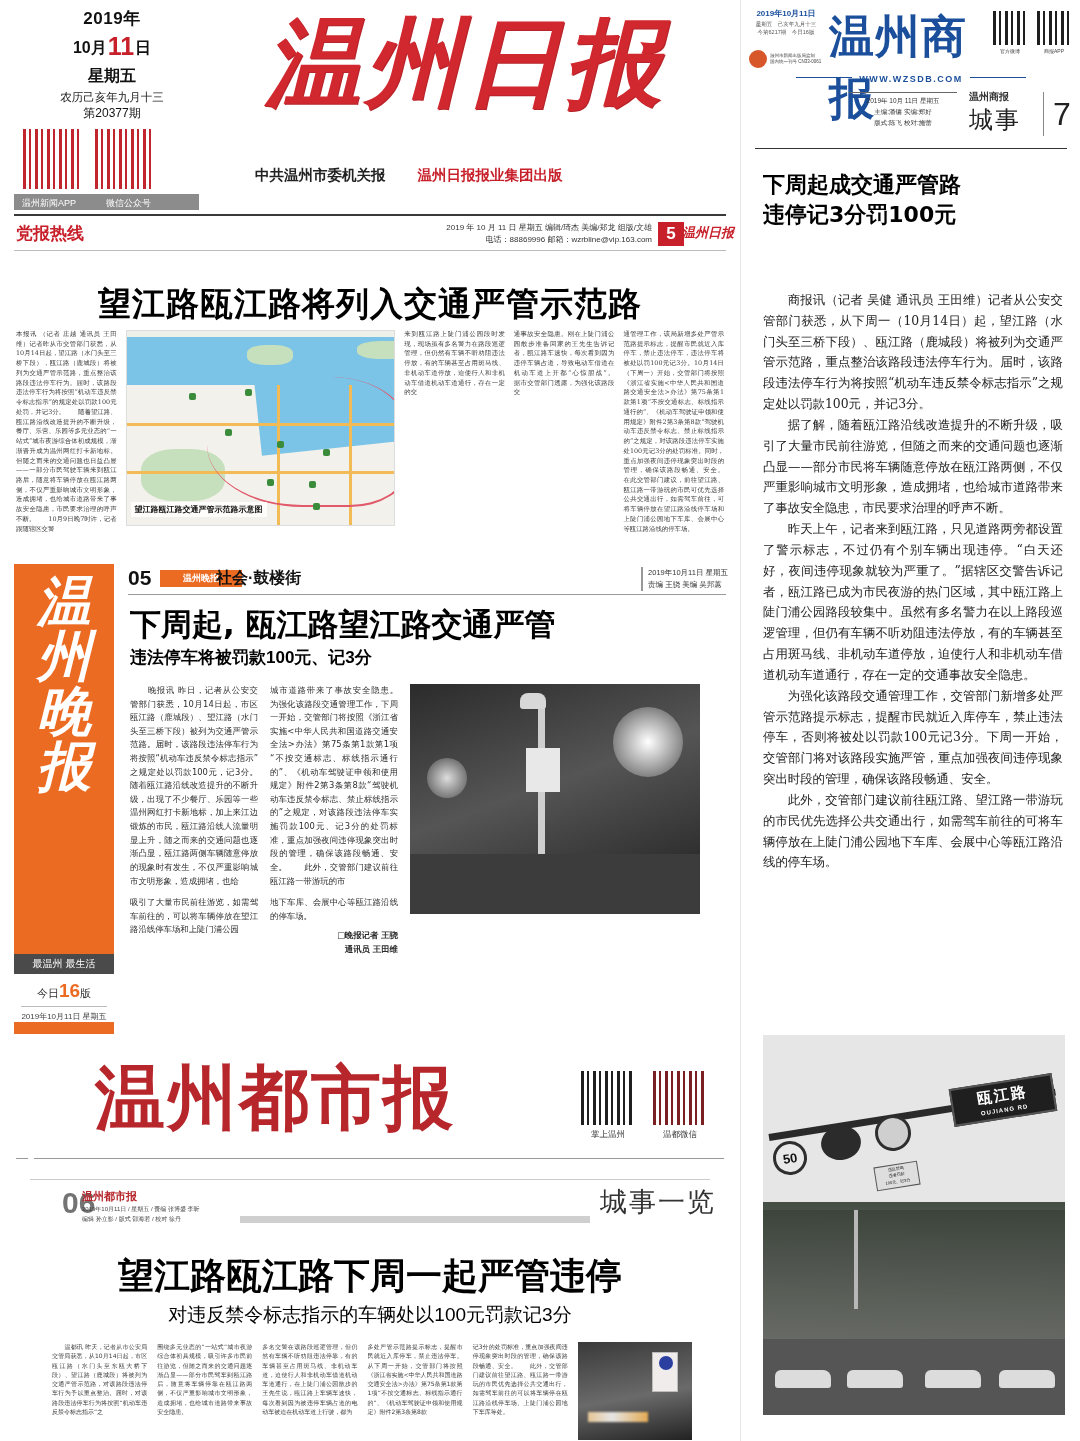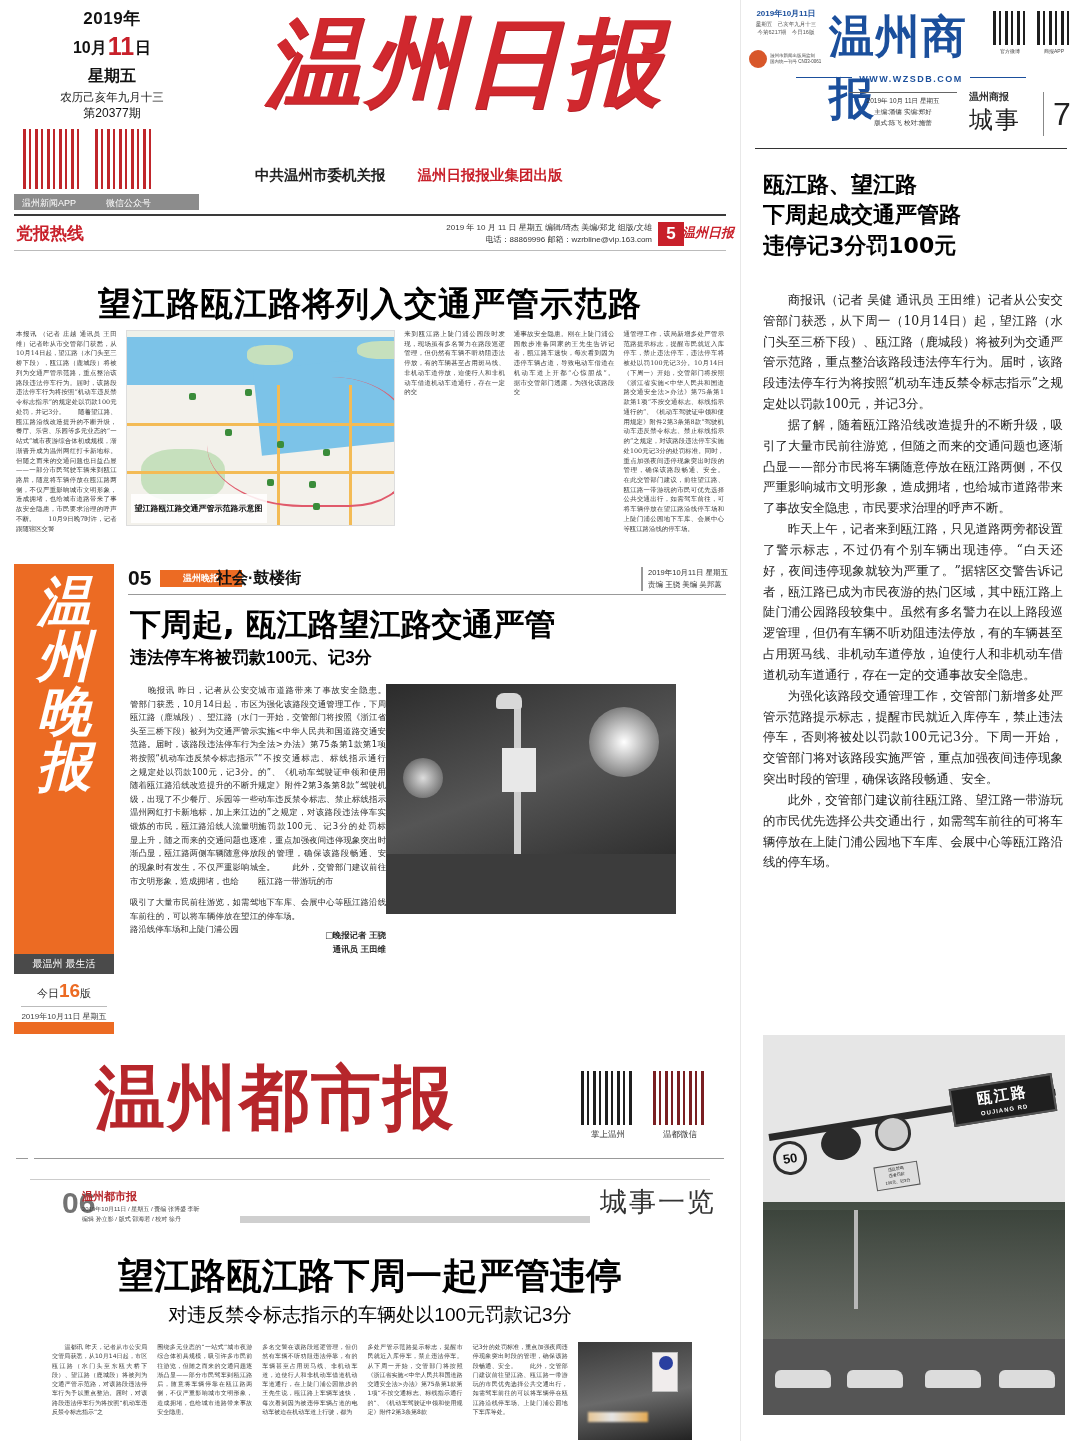--- a/index.html
+++ b/index.html
@@ -75,22 +75,22 @@
   .map-water2{ position:absolute; left:130px; top:30px; width:170px; height:86px; background:#7cc3e8;
                transform: rotate(-6deg); }
   .map-land  { position:absolute; left:0; top:54px; width:300px; height:142px; background:#f3f1eb; }
   .map-green1{ position:absolute; left:14px; top:118px; width:84px; height:52px; background:#c6e0bd; border-radius:40%; }
   .map-green2{ position:absolute; left:120px; top:14px; width:46px; height:20px; background:#c6e0bd; border-radius:40%; }
   .map-green3{ position:absolute; left:230px; top:10px; width:60px; height:18px; background:#c6e0bd; border-radius:40%; }
   .map-road  { position:absolute; background:#f3bb55; }
   .map-redline{ position:absolute; border:2px solid #e05a6b; border-radius:55% 40% 30% 50%;
                 left:80px; top:46px; width:200px; height:130px; border-left:none; border-top:none; }
   .map-pin { position:absolute; width:7px; height:7px; background:#3a8c3a; border-radius:2px;}
-  .map-cap { position:absolute; left:4px; bottom:2px; background:rgba(255,255,255,.86);
-             font-size:8px; padding:9px 4px; color:#111; font-weight:bold;}
+  .map-cap { position:absolute; left:4px; bottom:8px; background:rgba(255,255,255,.86);
+             font-size:8px; padding:2px 4px; color:#111; font-weight:bold;}
 
   
   .p2 { position:absolute; left:0; top:556px; width:740px; height:478px; background:#fff; }
   .p2-masthead { position:absolute; left:14px; top:8px; width:100px; height:410px;
                  background:#ec6b23; color:#fff; text-align:center; }
   .p2-mast-chars { font-size:54px; font-weight:bold; line-height:1.02; padding-top:10px;
                    font-family:"DejaVu Serif",serif; font-style:italic; letter-spacing:0;}
   .p2-mast-chars span { display:block; }
   .p2-mast-strip { position:absolute; left:0; bottom:0; width:100px; height:20px; background:#4a4a4a;
                    color:#fff; font-size:10px; line-height:20px; }
@@ -104,21 +104,21 @@
   .p2-pagenum { position:absolute; left:128px; top:10px; font-size:21px; font-weight:bold; color:#111; }
   .p2-badge { position:absolute; left:160px; top:14px; background:#ec6b23; color:#fff;
               font-size:9px; padding:2px 23px; font-weight:bold; }
   .p2-section { position:absolute; left:216px; top:12px; font-size:16px; font-weight:bold; color:#111; }
   .p2-meta { position:absolute; right:12px; top:11px; text-align:left; font-size:7.5px; color:#333;
              line-height:1.6; border-left:2px solid #999; padding-left:5px; }
   .p2-rule { position:absolute; left:128px; top:38px; width:598px; height:1px; background:#999;}
   .p2-headline { position:absolute; left:130px; top:48px; font-size:31px; font-weight:bold; color:#000;
                  letter-spacing:0; font-family:"DejaVu Sans",sans-serif;}
   .p2-subhead { position:absolute; left:130px; top:90px; font-size:17px; font-weight:bold; color:#000; }
-  .p2-body { position:absolute; left:130px; top:128px; width:596px; display:flex; }
+  .p2-body { position:absolute; left:130px; top:128px; width:596px; display:flex; gap:12px; }
   .p2-col { width:128px; font-size:8.4px; line-height:1.62; color:#2c2c2c; text-align:justify;
             font-family:"DejaVu Sans",sans-serif;}
   .p2-photo { width:290px; height:230px; background:linear-gradient(160deg,#2b2b2b,#555 45%,#1d1d1d);
               position:relative; overflow:hidden;}
   .ph-pole { position:absolute; left:44%; top:6%; width:7px; height:88%; background:#cfcfcf; }
   .ph-cam  { position:absolute; left:38%; top:4%; width:26px; height:16px; background:#d8d8d8; border-radius:8px 8px 3px 3px;}
   .ph-sign { position:absolute; left:40%; top:28%; width:34px; height:44px; background:#e8e8e8; }
   .ph-glow { position:absolute; right:6%; top:10%; width:70px; height:70px; border-radius:50%;
              background:radial-gradient(circle,#fff,rgba(255,255,255,0)); }
   .ph-glow2{ position:absolute; left:6%; top:32%; width:40px; height:40px; border-radius:50%;
@@ -465,21 +465,20 @@
       </div>
       <div class="r-brandsm">温州商报</div>
       <div class="r-section">城事</div>
       <div class="r-divider"></div>
       <div class="r-pagenum">7</div>
     </div>
 
     <div class="r-rule"></div>
 
     <div class="r-headline">
-      <div>瓯江路、望江路</div>
       <div>下周起成交通严管路</div>
       <div>违停记3分罚100元</div>
     </div>
 
     <div class="r-body">
       <p>商报讯（记者 吴健 通讯员 王田维）记者从公安交管部门获悉，从下周一（10月14日）起，望江路（水门头至三桥下段）、瓯江路（鹿城段）将被列为交通严管示范路，重点整治该路段违法停车行为。届时，该路段违法停车行为将按照“机动车违反禁令标志指示”之规定处以罚款100元，并记3分。</p>
       <p>据了解，随着瓯江路沿线改造提升的不断升级，吸引了大量市民前往游览，但随之而来的交通问题也逐渐凸显——部分市民将车辆随意停放在瓯江路两侧，不仅严重影响城市文明形象，造成拥堵，也给城市道路带来了事故安全隐患，市民要求治理的呼声不断。</p>
       <p>昨天上午，记者来到瓯江路，只见道路两旁都设置了警示标志，不过仍有个别车辆出现违停。“白天还好，夜间违停现象就较为严重了。”据辖区交警告诉记者，瓯江路已成为市民夜游的热门区域，其中瓯江路上陡门浦公园路段较集中。虽然有多名警力在以上路段巡逻管理，但仍有车辆不听劝阻违法停放，有的车辆甚至占用斑马线、非机动车道停放，迫使行人和非机动车借道机动车道通行，存在一定的交通事故安全隐患。</p>
       <p>为强化该路段交通管理工作，交管部门新增多处严管示范路提示标志，提醒市民就近入库停车，禁止违法停车，否则将被处以罚款100元记3分。下周一开始，交管部门将对该路段实施严管，重点加强夜间违停现象突出时段的管理，确保该路段畅通、安全。</p>
       <p>此外，交管部门建议前往瓯江路、望江路一带游玩的市民优先选择公共交通出行，如需驾车前往的可将车辆停放在上陡门浦公园地下车库、会展中心等瓯江路沿线的停车场。</p>

